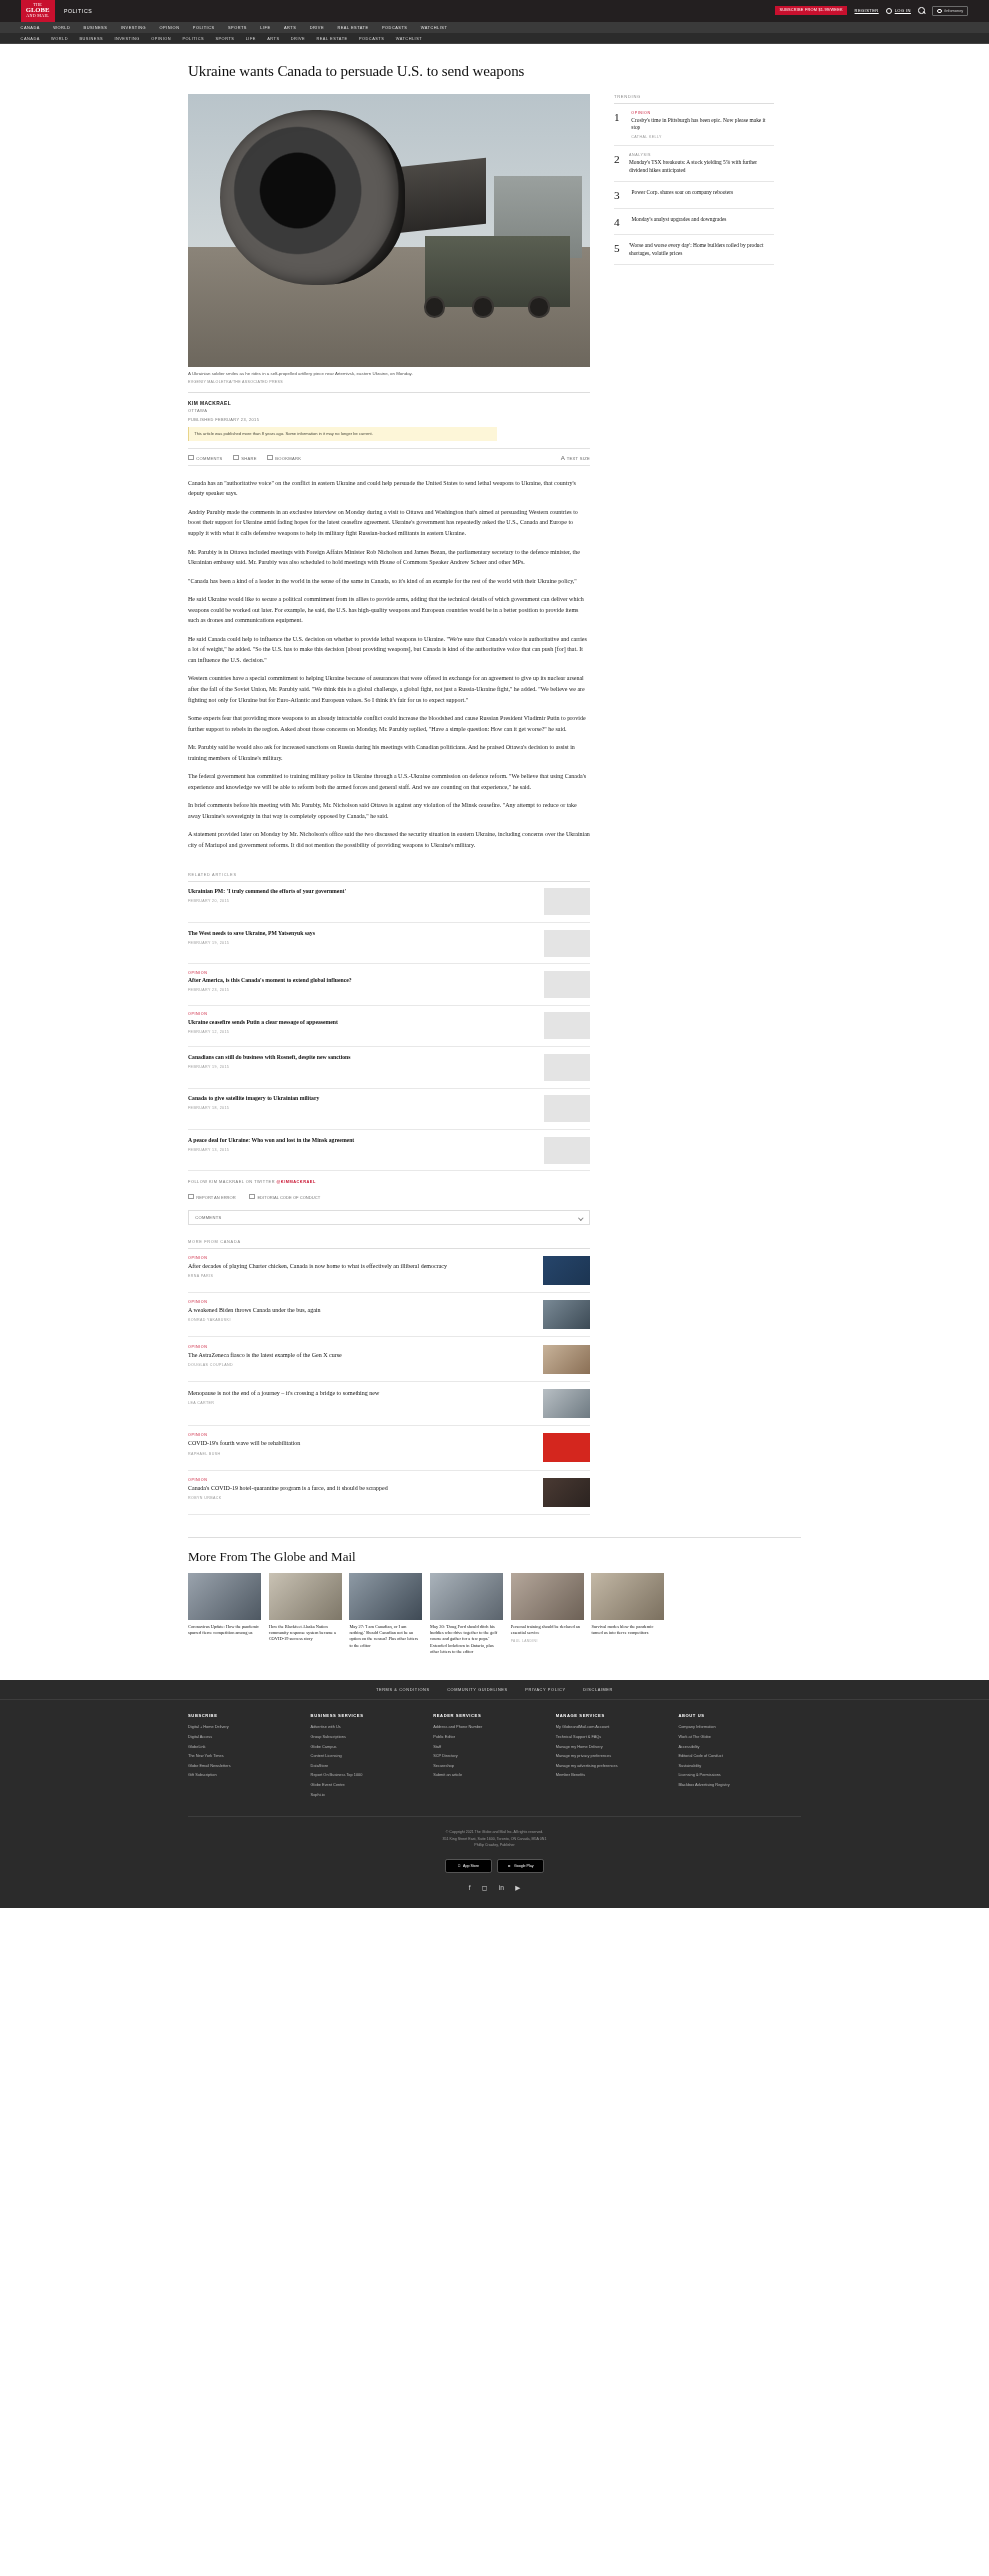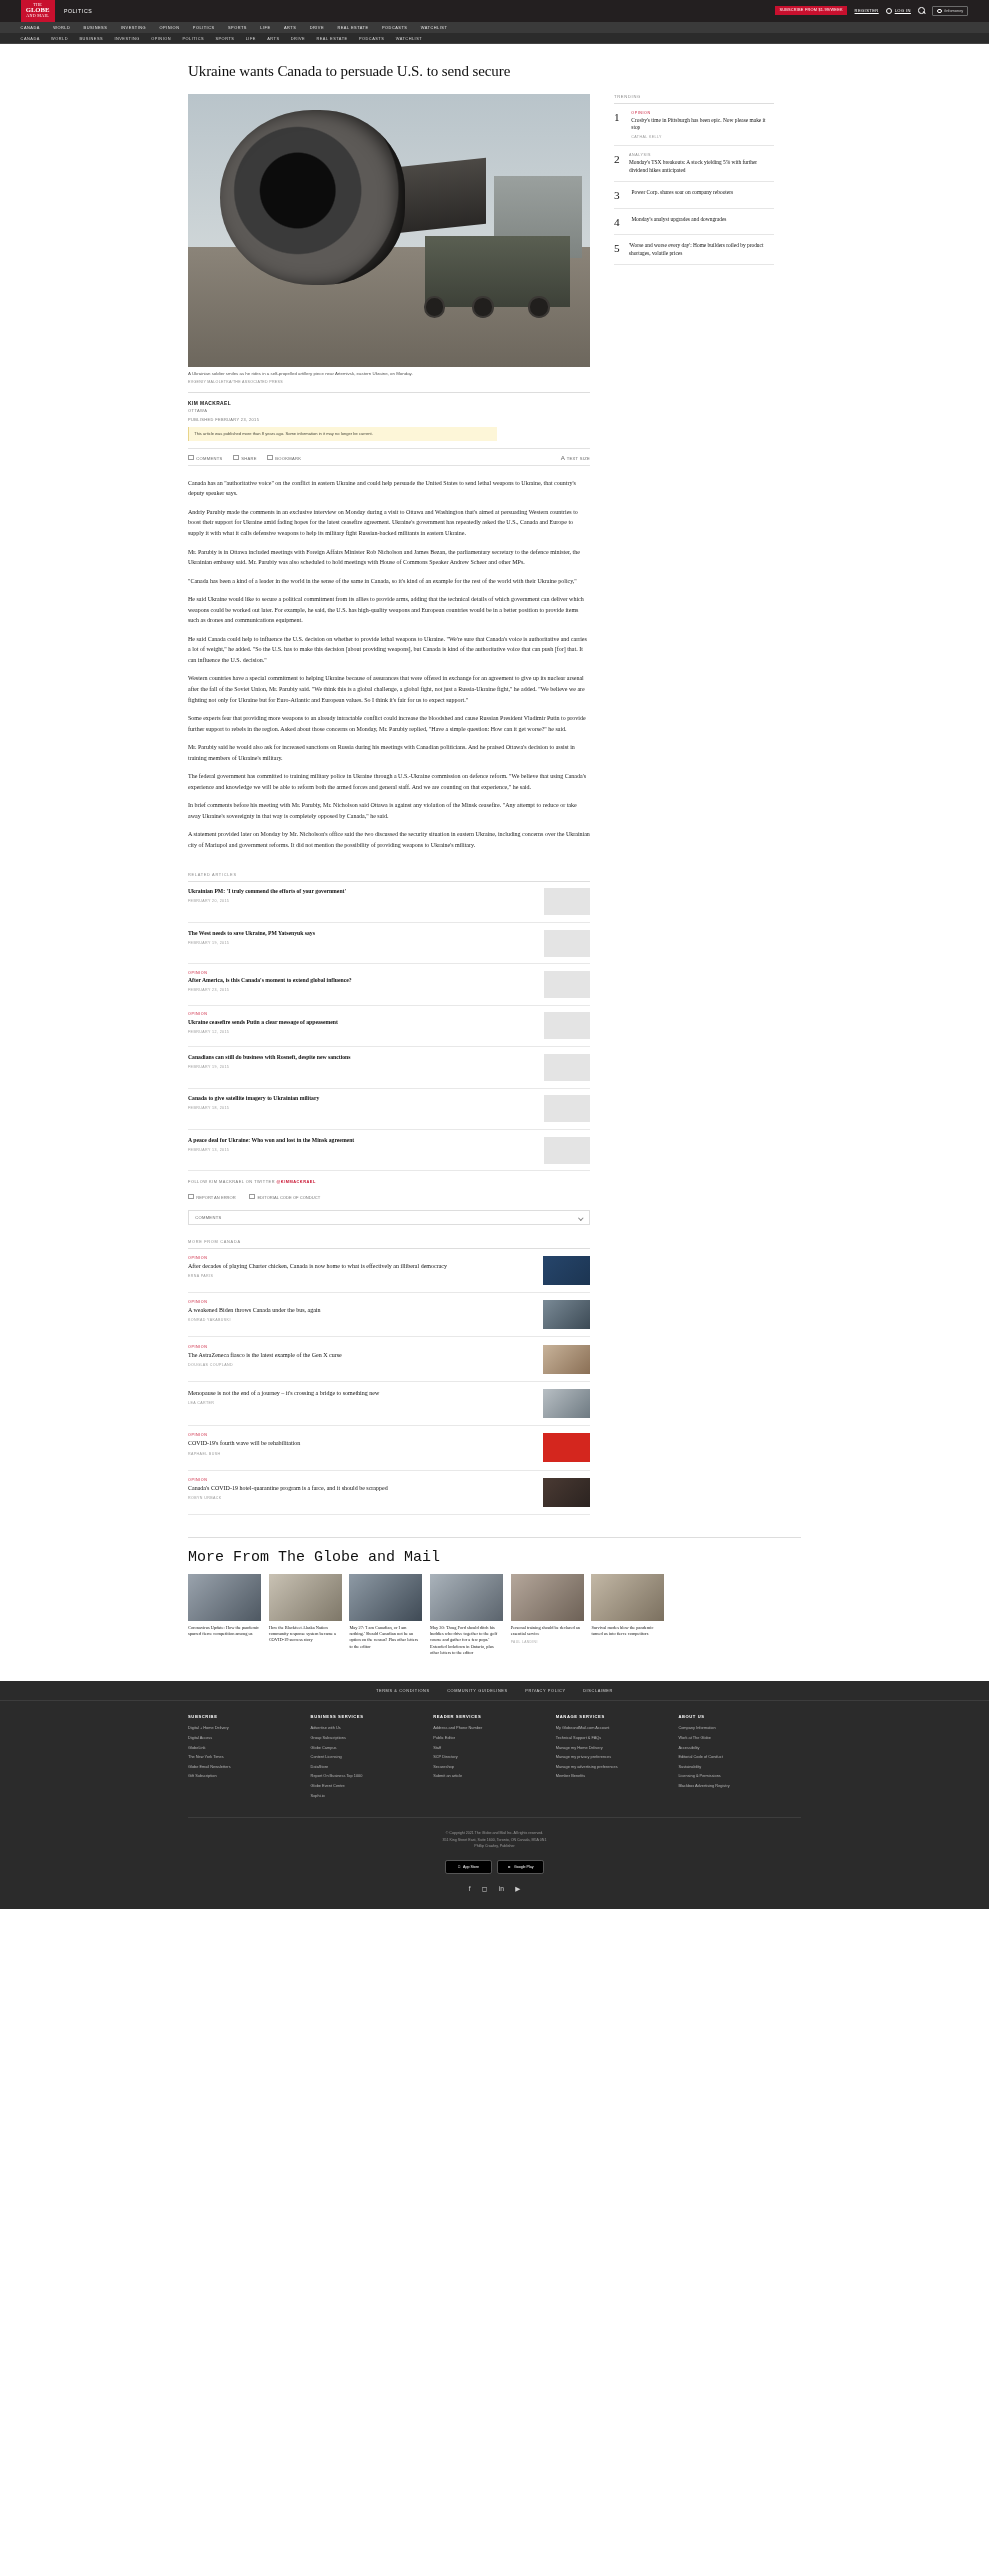--- a/index.html
+++ b/index.html
@@ -242,21 +242,21 @@
     font-family:"Liberation Sans", sans-serif; font-size:3.6px; letter-spacing:0.4px;
     color:#999; text-transform:uppercase; margin-top:3.6px;
   }
   .mfc-thumb { width:47px; height:29px; flex:none; background:#d9d9d9; }
 
   
   .mfg {
     width:613px; margin:21.6px auto 0 auto; padding-top:11.3px; border-top:0.5px solid #ddd;
   }
   .mfg h2 {
-    font-family:Liberation Mono, monospace; font-size:15px; font-weight:normal;
+    font-family:Liberation Serif, serif; font-size:13px; font-weight:normal;
     margin:0 0 8.2px 0; color:#111;
   }
   .mfg-grid { display:flex; gap:7.7px; }
   .mfg-card { width:73px; }
   .mfg-thumb { width:73px; height:47px; background:#cfcfcf; }
   .mfg-title {
     font-family:"Liberation Serif", serif; font-size:4.4px; line-height:1.45;
     color:#111; margin-top:3.6px;
   }
   .mfg-by {
@@ -357,21 +357,21 @@
     <a href="#">LIFE</a>
     <a href="#">ARTS</a>
     <a href="#">DRIVE</a>
     <a href="#">REAL ESTATE</a>
     <a href="#">PODCASTS</a>
     <a href="#">WATCHLIST</a>
   </div>
 
   <div class="content">
 
-    <h1 class="headline">Ukraine wants Canada to persuade U.S. to send secure</h1>
+    <h1 class="headline">Ukraine wants Canada to persuade U.S. to send weapons</h1>
 
     <div class="cols">
 
       <div class="col-main">
 
         <div class="lead-img">
           <div class="sky"></div>
           <div class="ground"></div>
           <div class="bldg"></div>
           <div class="barrel2"></div>

